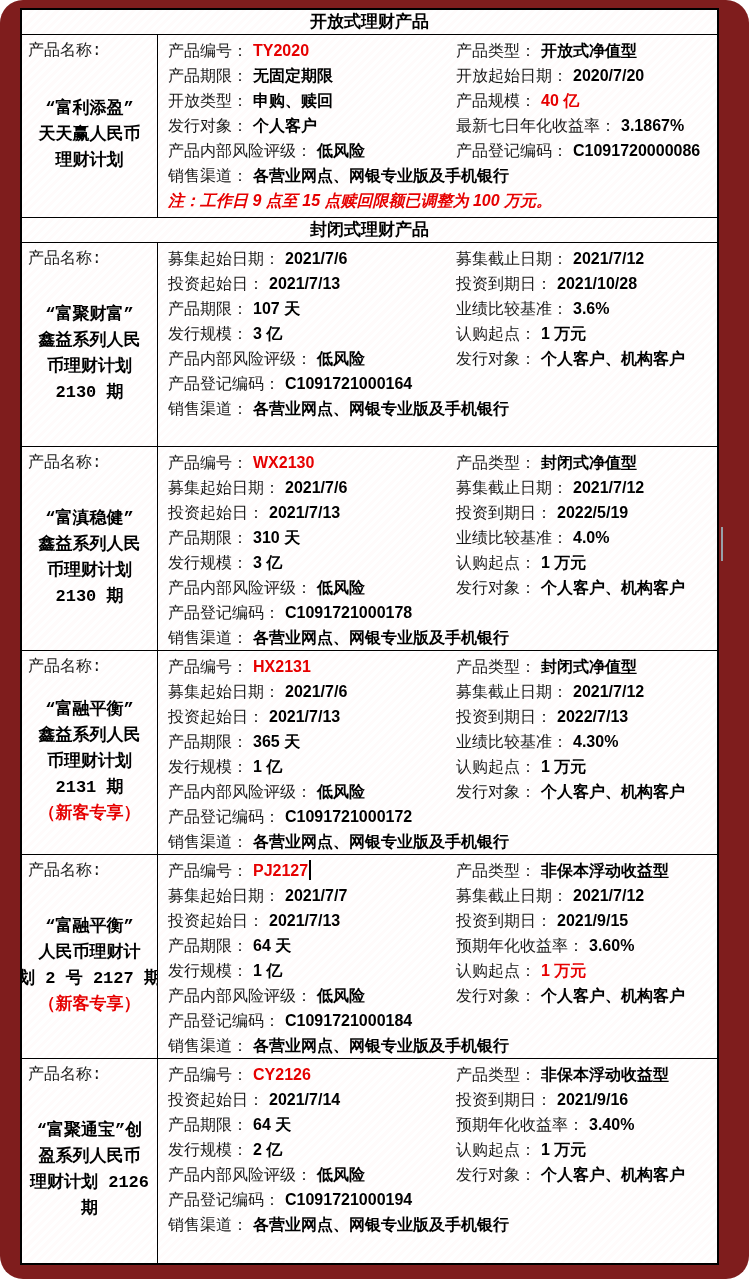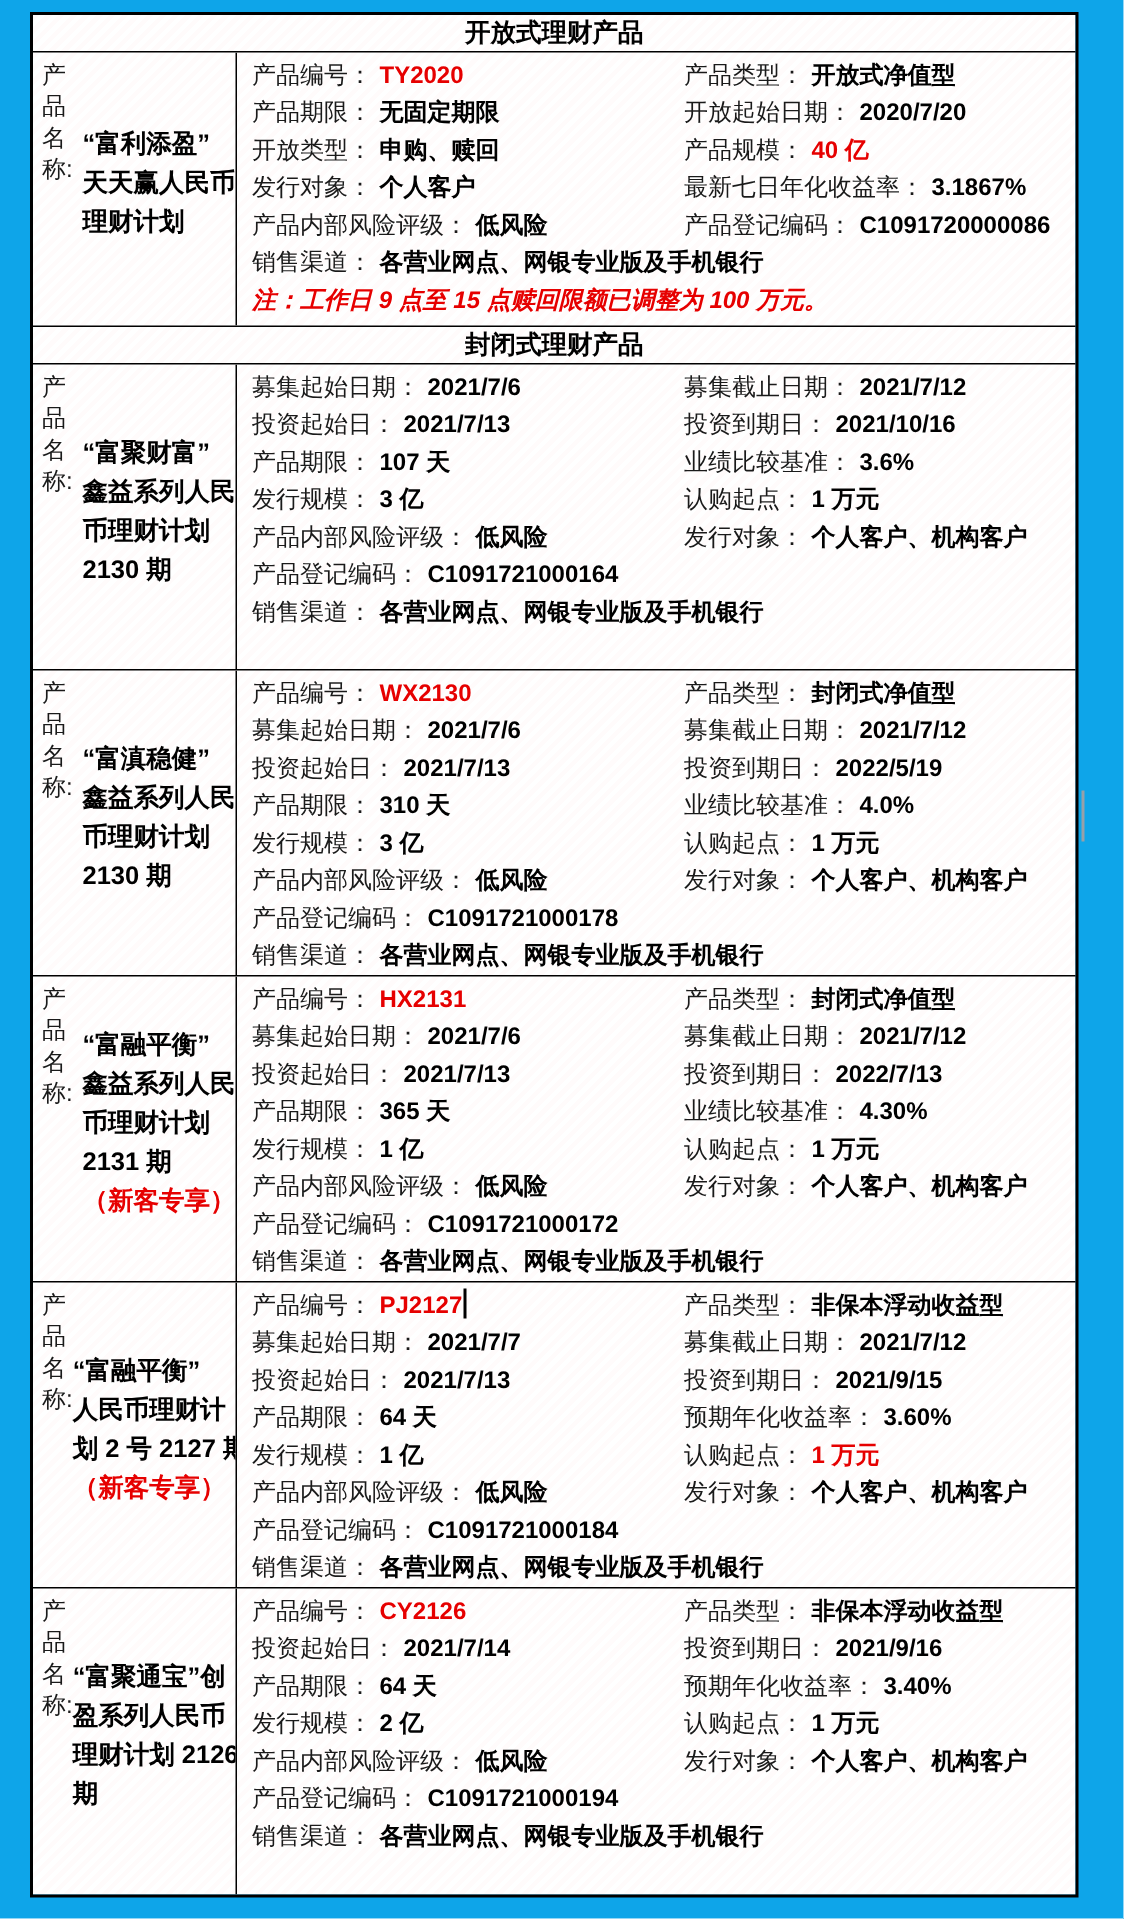--- a/index.html
+++ b/index.html
@@ -1,43 +1,43 @@
 <!DOCTYPE html>
 <html><head>
 <meta charset="utf-8">
 <style>
   * { margin:0; padding:0; box-sizing:border-box; }
   html,body { width:749px; height:1279px; background:#ffffff; overflow:hidden; }
   body { font-family:"Liberation Sans","DejaVu Sans",sans-serif; color:#1a1a1a; }
 
-  .page { position:relative; width:749px; height:1279px; background:#0ea5e9; }
+  .page { position:relative; width:749px; height:1279px; background:#7f1d1d;border-radius:23px; }
 
   .table {
     position:absolute; left:20px; top:8px; width:699px;
     border:2px solid #000;
     background:repeating-linear-gradient(135deg,#fffbfb 0 3px,#ffffff 3px 6px);
   }
 
   .section-header {
     height:25px; line-height:24px; text-align:center;
     font-weight:bold; font-size:17px; color:#000;
     border-bottom:1px solid #000;
   }
 
   .product { display:flex; border-bottom:1px solid #000; overflow:hidden; }
   .product:last-child { border-bottom:none; }
 
   .name-cell {
     width:136px; flex:0 0 136px; border-right:1px solid #000;
-    display:flex; flex-direction:row; overflow:hidden;
+    display:flex; flex-direction:column; overflow:hidden;font-family:Liberation Mono, monospace;
   }
   .name-label { font-size:16px; color:#1a1a1a; padding:5px 0 0 6px; }
   .name-block {
     flex:1; display:flex; flex-direction:column; justify-content:center;
-    align-items:flex-start; text-align:center; padding-bottom:8px;
+    align-items:center; text-align:center; padding-bottom:8px;
   }
   .name-line { font-weight:bold; font-size:17px; line-height:26px; color:#000; white-space:nowrap; }
   .name-note { font-weight:bold; font-size:17px; line-height:26px; color:#e60000; white-space:nowrap; }
 
   .fields-cell { flex:1; padding:3px 4px 0 10px; overflow:hidden; }
   .frow { line-height:25px; font-size:16px;gap:16px; }
   .frow.two { display:grid; grid-template-columns:272px 1fr; }
   .field { white-space:nowrap; }
   .flabel { color:#1a1a1a; }
   .fvalue { font-weight:bold; color:#000; margin-left:5px; }
@@ -105,21 +105,21 @@
             <div class="name-line">2130 期</div>
           </div>
         </div>
         <div class="fields-cell">
           <div class="frow two">
             <span class="field"><span class="flabel">募集起始日期：</span><span class="fvalue">2021/7/6</span></span>
             <span class="field"><span class="flabel">募集截止日期：</span><span class="fvalue">2021/7/12</span></span>
           </div>
           <div class="frow two">
             <span class="field"><span class="flabel">投资起始日：</span><span class="fvalue">2021/7/13</span></span>
-            <span class="field"><span class="flabel">投资到期日：</span><span class="fvalue">2021/10/16</span></span>
+            <span class="field"><span class="flabel">投资到期日：</span><span class="fvalue">2021/10/28</span></span>
           </div>
           <div class="frow two">
             <span class="field"><span class="flabel">产品期限：</span><span class="fvalue">107 天</span></span>
             <span class="field"><span class="flabel">业绩比较基准：</span><span class="fvalue">3.6%</span></span>
           </div>
           <div class="frow two">
             <span class="field"><span class="flabel">发行规模：</span><span class="fvalue">3 亿</span></span>
             <span class="field"><span class="flabel">认购起点：</span><span class="fvalue">1 万元</span></span>
           </div>
           <div class="frow two">

